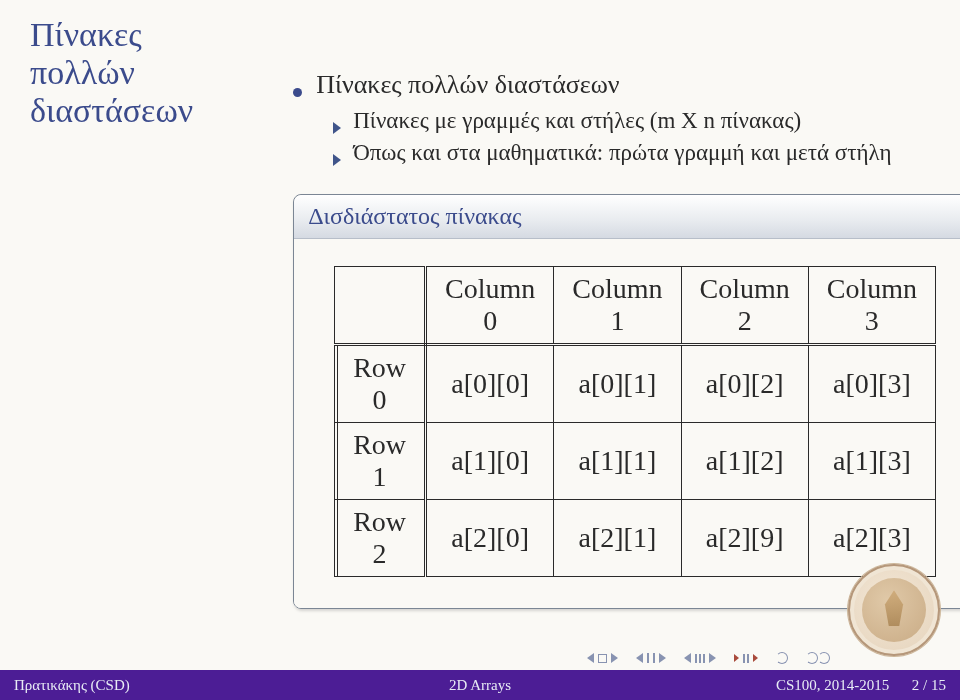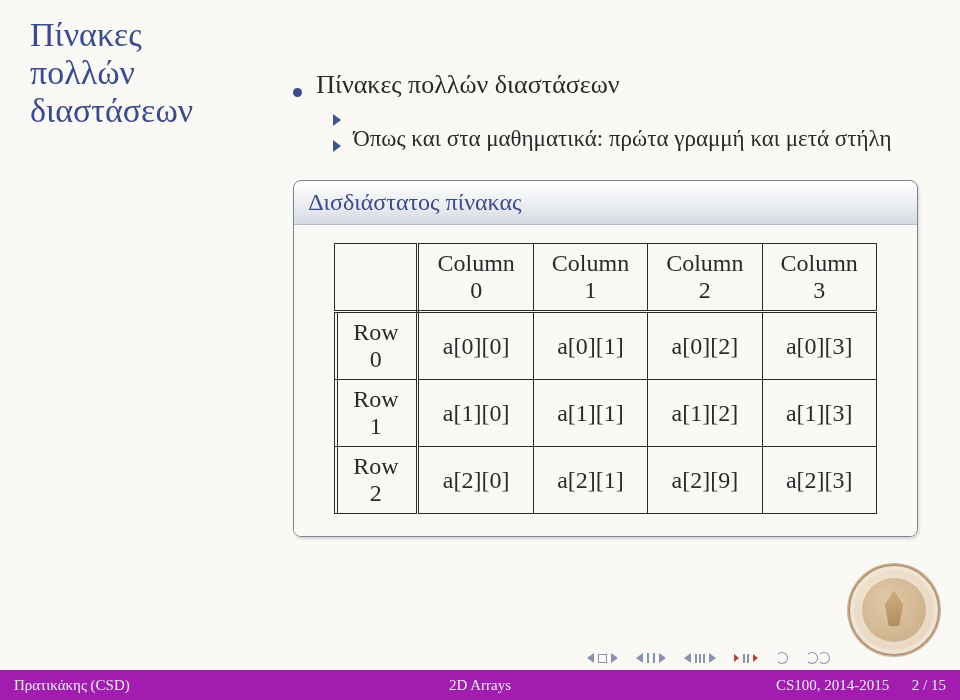--- a/index.html
+++ b/index.html
@@ -83,22 +83,22 @@
     border-top-left-radius: 8px;
     border-top-right-radius: 8px;
   }
   .box-body {
     background: #faf9f5;
     padding: 18px 40px 22px 40px;
   }
 
   table.arr {
     border-collapse: collapse;
-    margin: 0 auto;
-    font-size: 24px;
+    margin: 9px auto;
+    font-size: 28px;
     padding-left: 28px;
   }
   table.arr th, table.arr td {
     border: 1px solid #2a2a2a;
     padding: 6px 18px;
     text-align: center;
     font-weight: normal;
   }
   table.arr .corner {
     border-top: 1px solid #2a2a2a;
@@ -118,21 +118,21 @@
   
   table.arr { border: 1px solid #2a2a2a; }
   
   table.arr th.col-head { border-bottom-width: 1px; }
   table.arr th.row-head { border-right-width: 1px; }
 
   .footer {
     position: absolute;
     left: 0; right: 0; bottom: 0;
     height: 30px;
-    background: #a21caf;
+    background: #4c1d95;
     display: flex;
     align-items: center;
     justify-content: space-between;
     color: #e8ecf5;
     font-size: 15px;
     padding: 0 14px;
   }
   .footer .left, .footer .center, .footer .right {
     white-space: nowrap;
   }
@@ -224,20 +224,21 @@
 
   <div class="content">
 
     <div class="bullet-level1">
       <span class="dot"></span>
       <span class="txt">Πίνακες πολλών διαστάσεων</span>
     </div>
 
     <div class="bullet-level2">
       <span class="tri"></span>
+      <span class="txt">Πίνακες με γραμμές και στήλες (m X n πίνακας)</span>
     </div>
 
     <div class="bullet-level2">
       <span class="tri"></span>
       <span class="txt">Όπως και στα μαθηματικά: πρώτα γραμμή και μετά στήλη</span>
     </div>
 
     <div class="box">
       <div class="box-title">Δισδιάστατος πίνακας</div>
       <div class="box-body">

